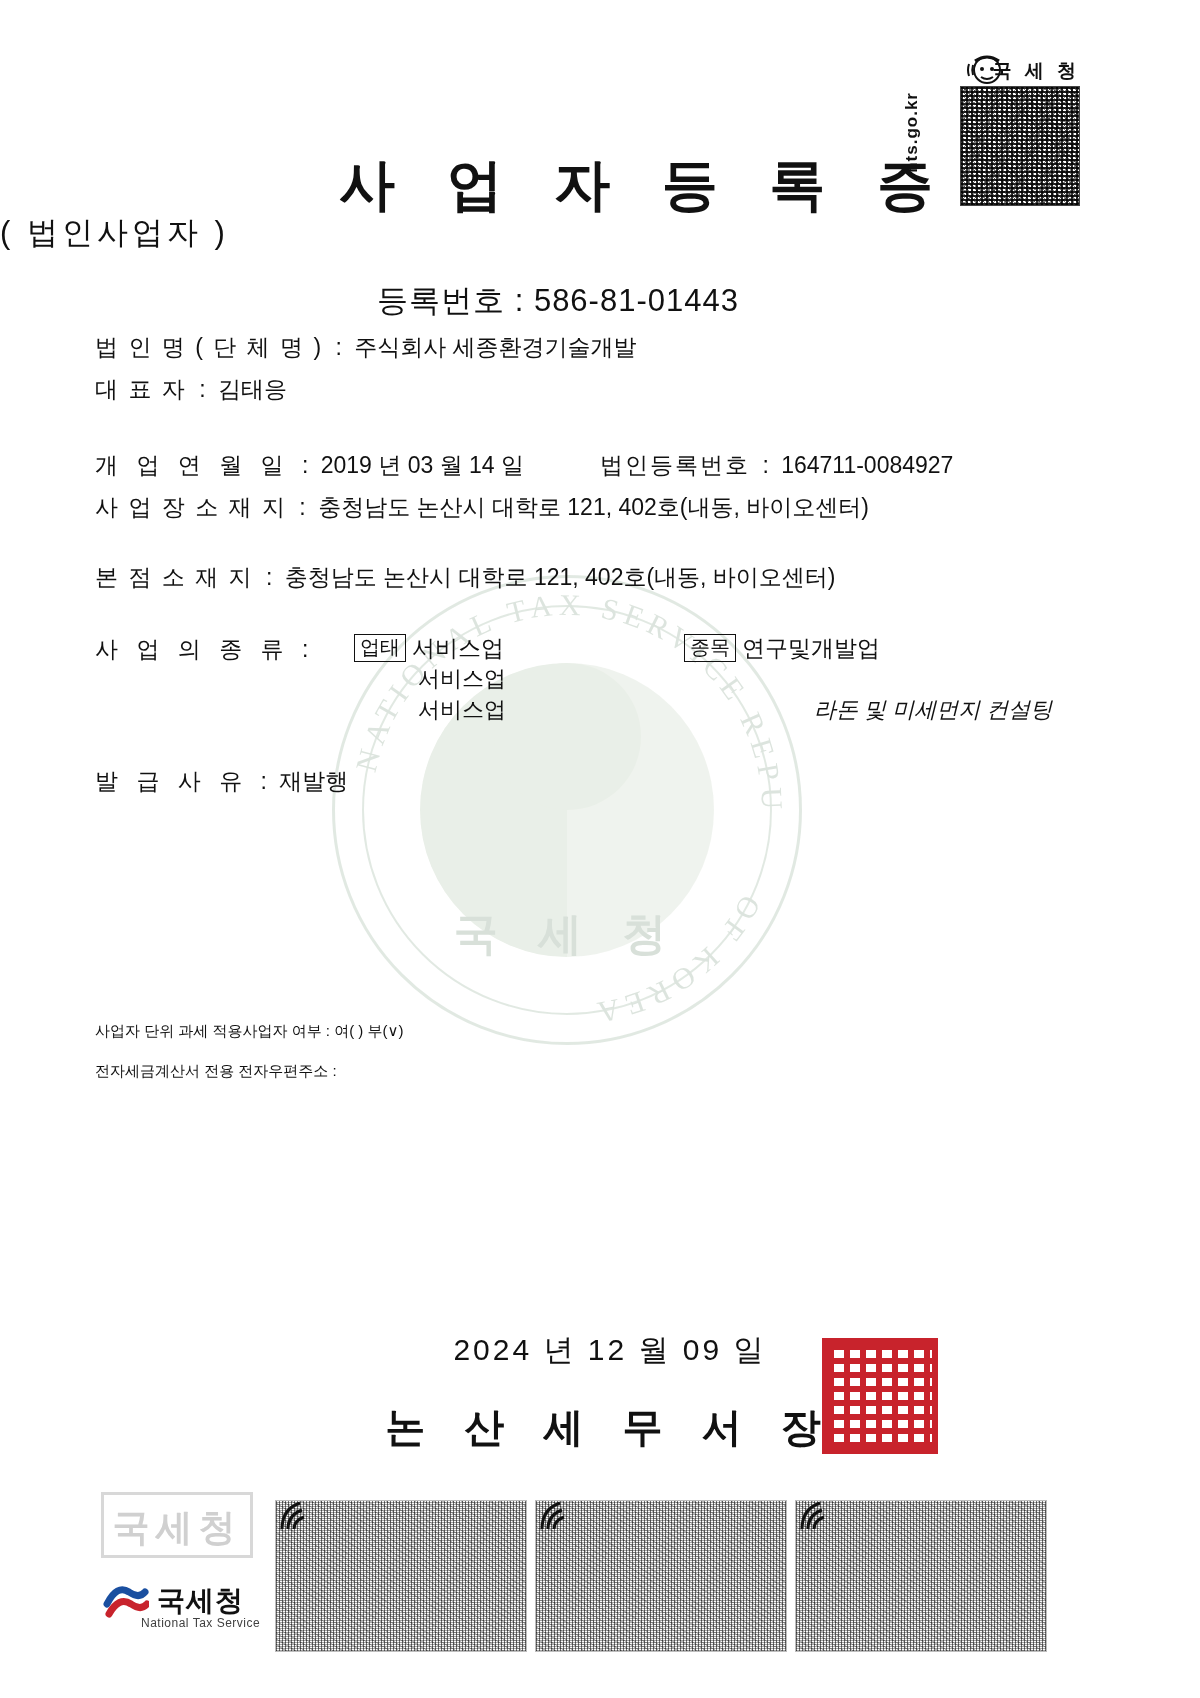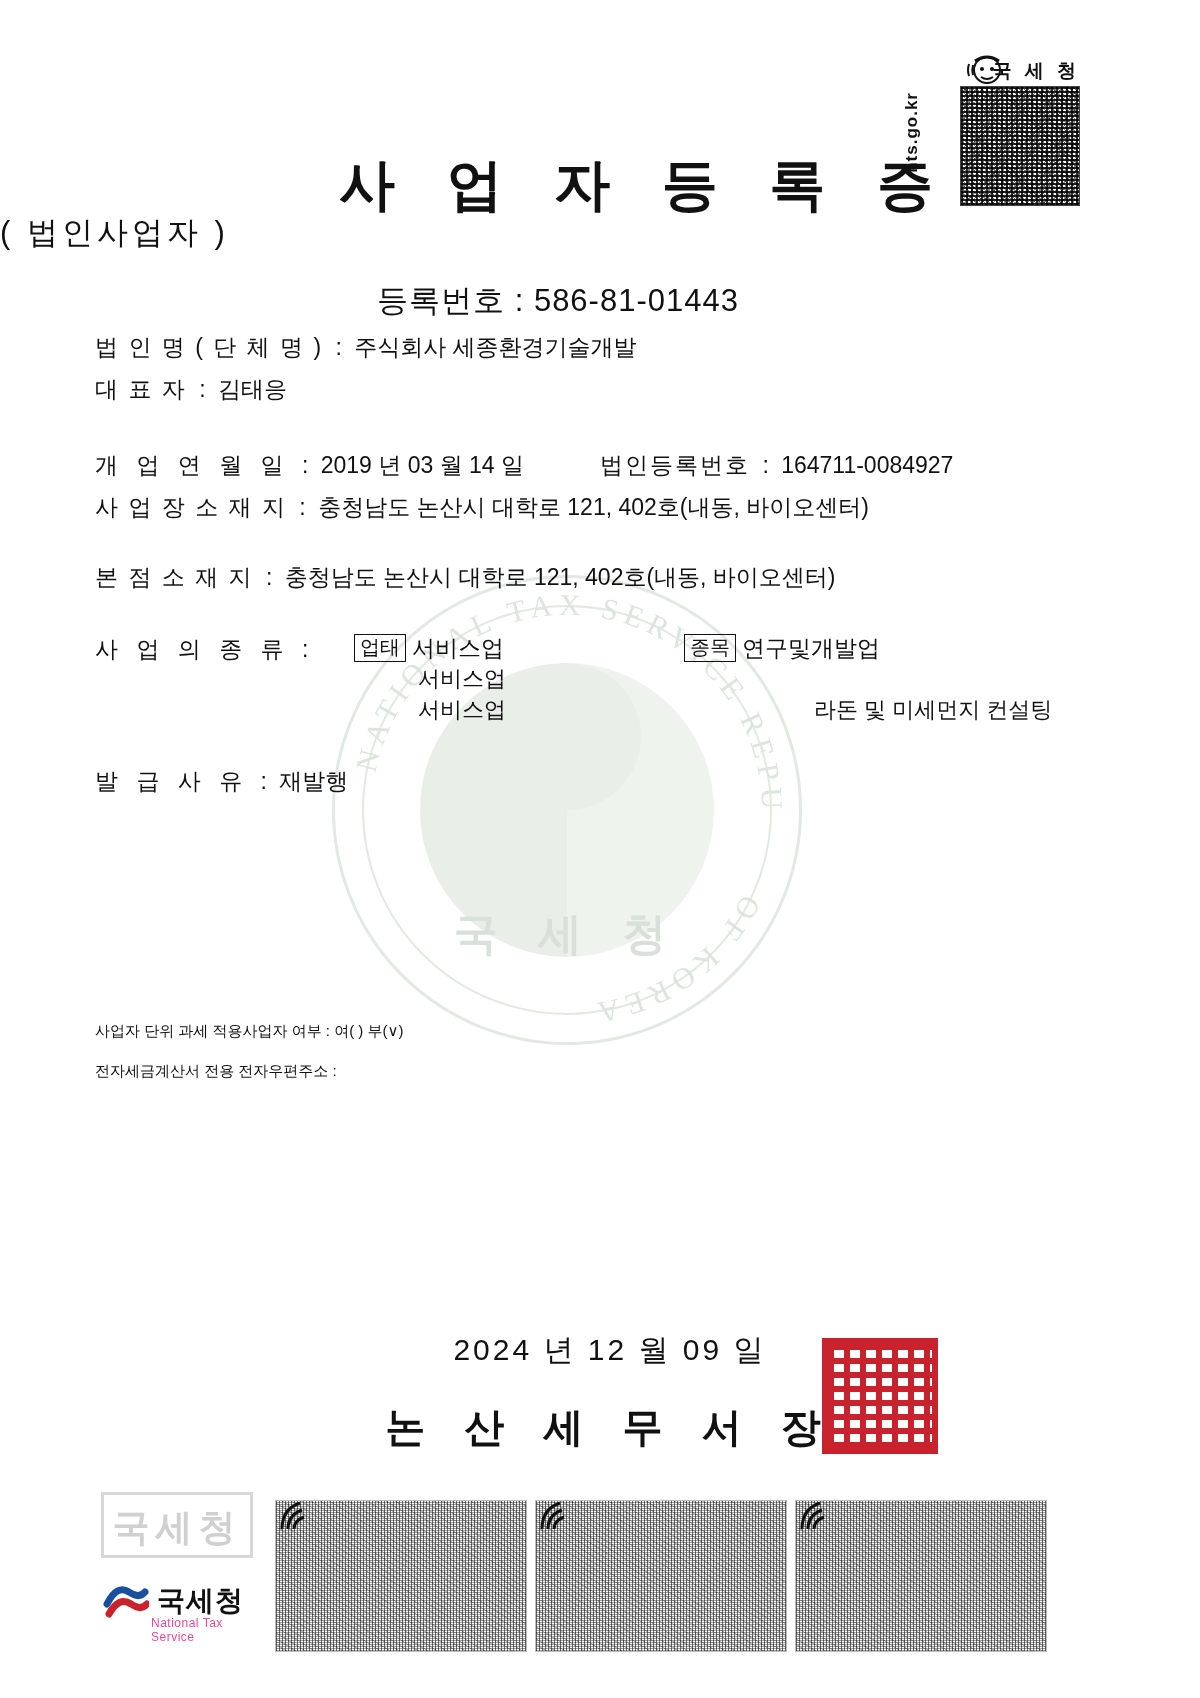--- a/index.html
+++ b/index.html
@@ -300,24 +300,24 @@
     position: absolute;
     left: 62px;
     top: 92px;
     font-size: 28px;
     font-weight: 700;
     letter-spacing: 1px;
     color: #111;
   }
   .footer-logo .nts-en {
     position: absolute;
-    left: 56px;
+    left: 46px;
     top: 126px;
     font-size: 12px;
-    color: #ec4899;
+    color: #404040;
     letter-spacing: 0.5px;
   }
   .barcode {
     position: absolute;
     top: 10px;
     width: 250px;
     height: 150px;
     border: 1px solid #bdbdbd;
     background-color: #fbfbfb;
     background-image:
@@ -427,21 +427,21 @@
     </div>
     <div class="biz-col-b biz-first">
       <span class="boxed">종목</span><span>연구및개발업</span>
     </div>
   </div>
   <div class="biz-row">
     <div class="biz-col-a" style="padding-left:64px;"><span>서비스업</span></div>
   </div>
   <div class="biz-row">
     <div class="biz-col-a" style="padding-left:64px;"><span>서비스업</span></div>
-    <div class="biz-col-b" style="padding-left:66px;"><span>라돈 및 미세먼지 컨설팅</span></div>
+    <div class="biz-col-b" style="padding-left:66px;font-style:italic;"><span>라돈 및 미세먼지 컨설팅</span></div>
   </div>
 </div>
 
 <div class="field" style="left:95px; top:766px;">
   <span class="lbl sp6">발 급 사 유</span>
   <span class="sep">:</span>
   <span class="val">재발행</span>
 </div>
 
 <div class="stmt" style="left:95px; top:1022px;">사업자 단위 과세 적용사업자 여부  :  여(  ) 부(∨)</div>

